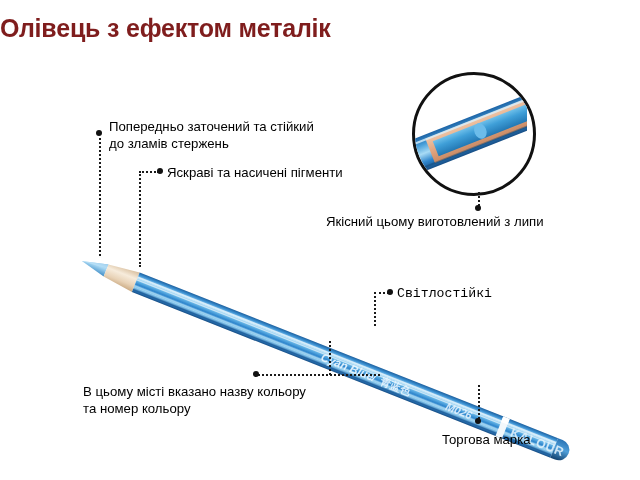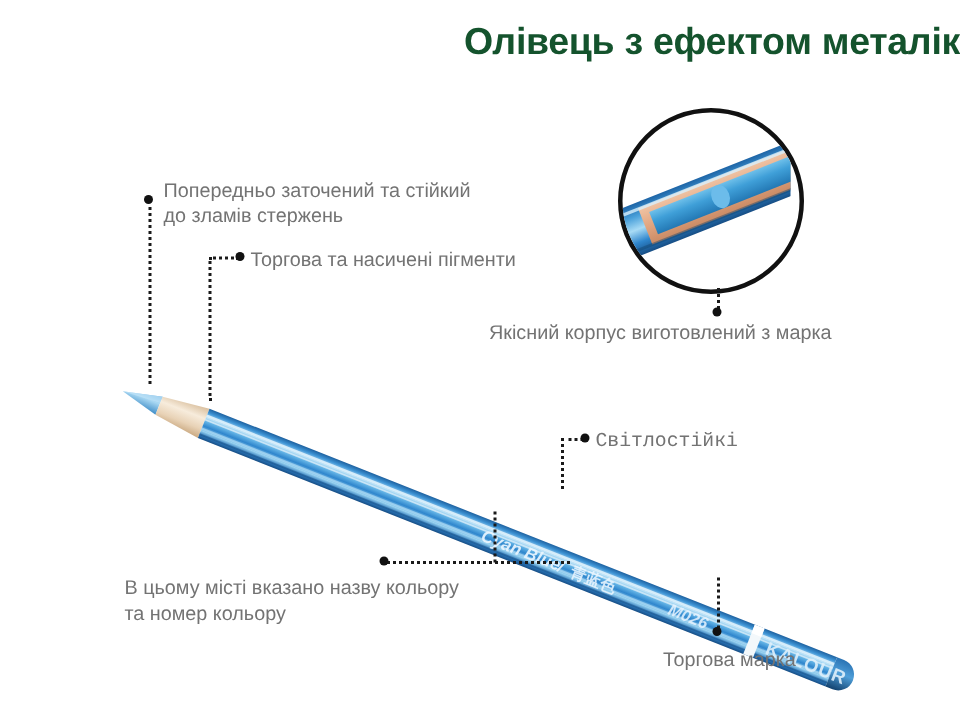--- a/index.html
+++ b/index.html
@@ -16,33 +16,33 @@
     font-family: "Liberation Sans", sans-serif;
     color: #231f20;
   }
 
   
   #page-title {
     position: absolute;
     left: 0;
     top: 14px;
     width: 640px;
-    text-align: right;
+    text-align: left;
     font-size: 25px;
     font-weight: bold;
     letter-spacing: -0.2px;
-    color: #14532d;
+    color: #7f1d1d;
   }
 
   
   .label {
     position: absolute;
     font-size: 13.2px;
     line-height: 17px;
-    color: #737373;
+    color: #000000;
     white-space: pre-line;
   }
   #label-lead      { left: 109px; top: 118px; width: 240px; }
   #label-pigments  { left: 167px; top: 164px; width: 200px; }
   #label-body      { left: 326px; top: 213px; width: 250px; }
   #label-light     { left: 397px; top: 285px; width: 120px; font-family: Liberation Mono, monospace; }
   #label-colorname { left: 83px;  top: 350px; width: 230px; margin-top: 33px; }
   #label-brand     { left: 442px; top: 431px; width: 140px; }
 
   
@@ -238,23 +238,23 @@
   <div class="leader v" id="leader-name-v"></div>
   <div class="leader h" id="leader-name-h"></div>
   <div class="dot" id="leader-name-dot"></div>
 
   <div class="leader v" id="leader-mark-v"></div>
   <div class="dot" id="leader-mark-dot"></div>
 
   <div class="label" id="label-lead">Попередньо заточений та стійкий
 до зламів стержень</div>
 
-  <div class="label" id="label-pigments">Торгова та насичені пігменти</div>
-
-  <div class="label" id="label-body">Якісний корпус виготовлений з марка</div>
+  <div class="label" id="label-pigments">Яскраві та насичені пігменти</div>
+
+  <div class="label" id="label-body">Якісний цьому виготовлений з липи</div>
 
   <div class="label" id="label-light">Світлостійкі</div>
 
   <div class="label" id="label-colorname">В цьому місті вказано назву кольору
 та номер кольору</div>
 
   <div class="label" id="label-brand">Торгова марка</div>
 
 </div>
 

